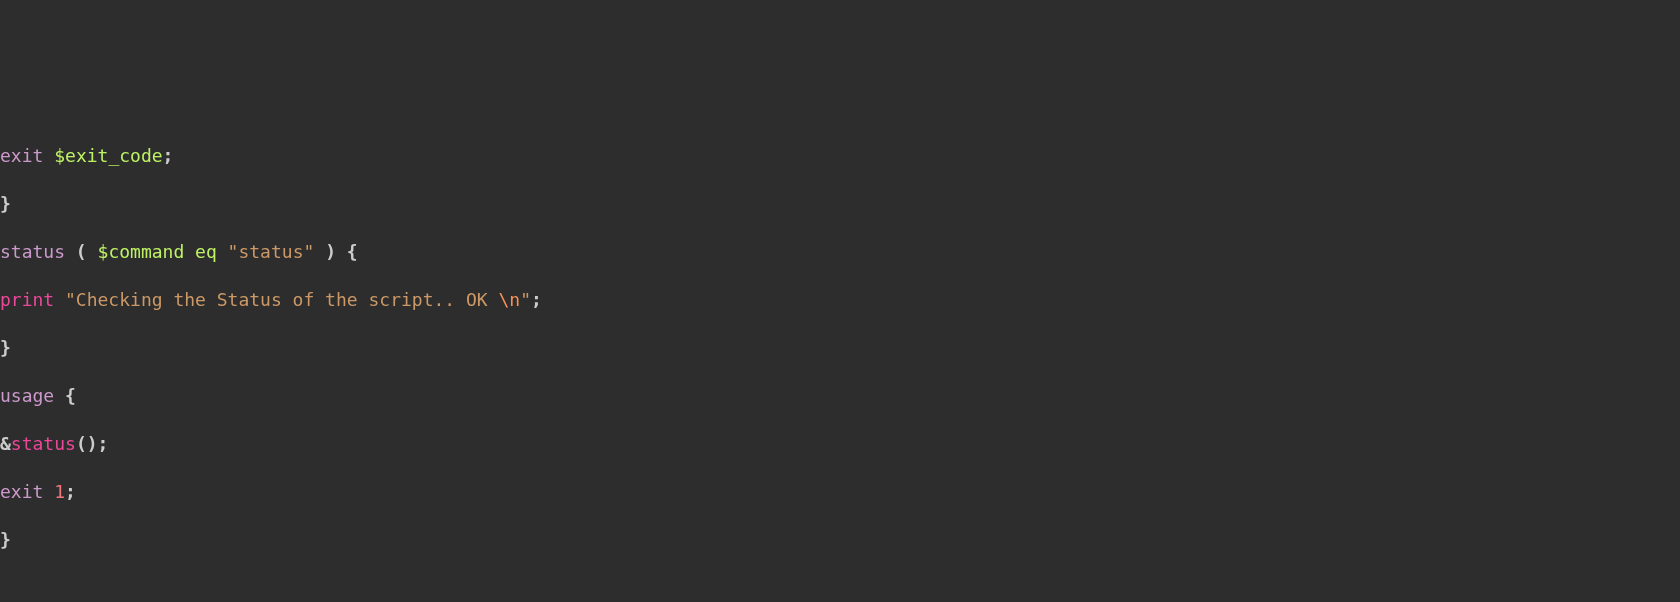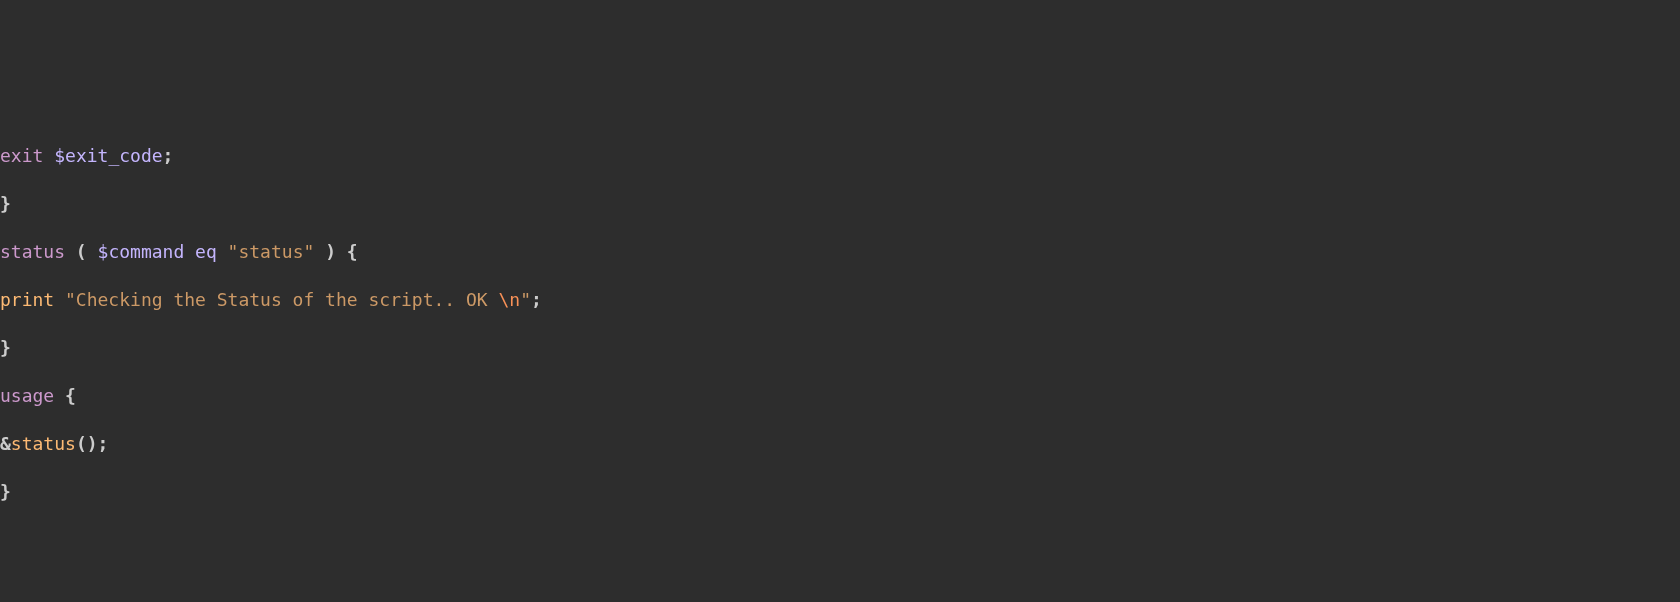--- a/index.html
+++ b/index.html
@@ -14,41 +14,42 @@
     height: 602px;
     overflow: hidden;
     white-space: pre;
   }
   .code {
     padding: 0;
     margin: 0;
   }
   
   .tk-keyword   { color: #cc99cc; margin-top: 9px; } 
-  .tk-var       { color: #c4b5fd; } 
+  .tk-var       { color: #bef264; } 
   .tk-string    { color: #cc9966; } 
   .tk-number    { color: #f2777a; } 
   .tk-punct     { color: #cccccc; font-weight: bold; } 
-  .tk-call      { color: #fdba74; margin-top: 20px; } 
+  .tk-call      { color: #ec4899; margin-top: 20px; } 
   .tk-plain     { color: #cccccc; } 
   .tk-esc       { color: #f99157; }
 </style>
 </head>
 <body>
 
 
 
 <div class="code">
 <div><span class="tk-keyword">exit</span><span class="tk-plain"> </span><span class="tk-var">$exit_code</span><span class="tk-punct">;</span></div>
 <div><span class="tk-punct">}</span></div>
 <div><span class="tk-keyword">status</span><span class="tk-punct"> ( </span><span class="tk-var">$command</span><span class="tk-var"> eq </span><span class="tk-string">"status"</span><span class="tk-punct"> ) </span><span class="tk-punct">{</span></div>
 <div><span class="tk-call">print</span><span class="tk-string"> "Checking the Status of the script.. OK </span><span class="tk-esc">\n</span><span class="tk-string">"</span><span class="tk-punct">;</span></div>
 <div><span class="tk-punct">}</span></div>
 <div><span class="tk-keyword">usage</span><span class="tk-punct"> {</span></div>
 <div><span class="tk-punct">&amp;</span><span class="tk-call">status</span><span class="tk-punct">()</span><span class="tk-punct">;</span></div>
+<div><span class="tk-keyword">exit</span><span class="tk-number"> 1</span><span class="tk-punct">;</span></div>
 <div><span class="tk-punct">}</span></div>
 
 
 
 
 
 
 
 
 <div><span class="tk-plain"></span></div>

